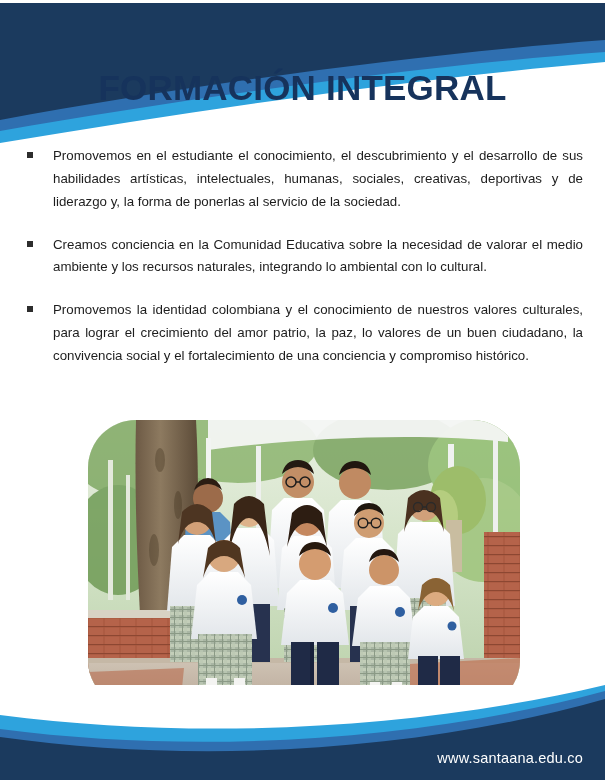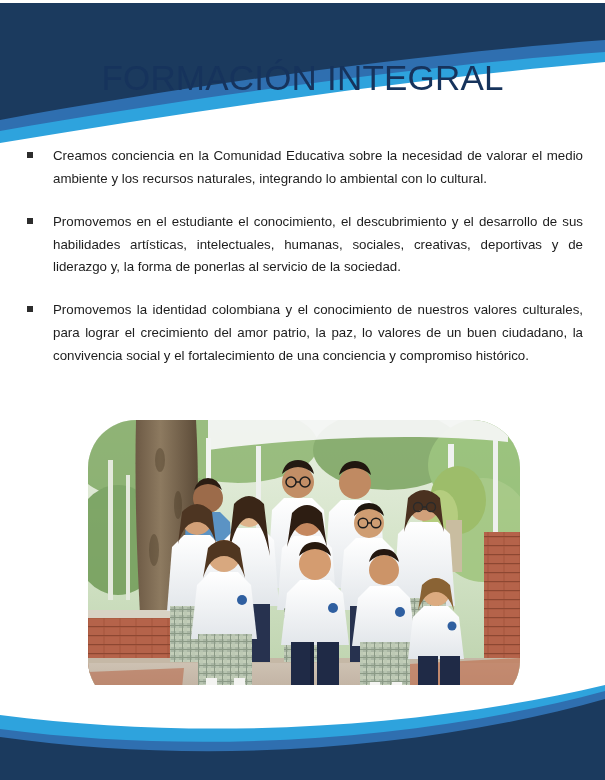--- a/index.html
+++ b/index.html
@@ -29,25 +29,25 @@
     width: 605px;
     height: 150px;
     overflow: hidden;
     pointer-events: none;
   }
   .header-wrap svg { display: block; }
 
   
   .page-title {
     position: absolute;
-    left: 0; top: 58px;
+    left: 0; top: 68px;
     width: 605px;
     text-align: center;
     font-size: 35px;
-    font-weight: normal;
+    font-weight: bold;
     letter-spacing: 0.2px;
     color: #16335c;
     font-family: "Liberation Sans", sans-serif;
   }
 
   
   .content {
     position: absolute;
     left: 27px;
     top: 145px;
@@ -131,26 +131,26 @@
       <path d="M0,3 L605,3 L605,40 C420,54 195,84 0,120 Z" fill="#1b3a5e"></path>
     </svg>
   </div>
 
   <div class="page-title">FORMACIÓN INTEGRAL</div>
 
   <div class="content">
 
     <div class="bullet-row">
       <span class="bullet-marker"></span>
-      <span class="bullet-text">Creamos conciencia en la Comunidad Educativa sobre la necesidad de valorar el medio ambiente y los recursos naturales, integrando lo ambiental con lo cultural.</span>
+      <span class="bullet-text">Promovemos en el estudiante el conocimiento, el descubrimiento y el desarrollo de sus habilidades artísticas, intelectuales, humanas, sociales, creativas, deportivas y de liderazgo y, la forma de ponerlas al servicio de la sociedad.</span>
     </div>
 
     <div class="bullet-row">
       <span class="bullet-marker"></span>
-      <span class="bullet-text">Promovemos en el estudiante el conocimiento, el descubrimiento y el desarrollo de sus habilidades artísticas, intelectuales, humanas, sociales, creativas, deportivas y de liderazgo y, la forma de ponerlas al servicio de la sociedad.</span>
+      <span class="bullet-text">Creamos conciencia en la Comunidad Educativa sobre la necesidad de valorar el medio ambiente y los recursos naturales, integrando lo ambiental con lo cultural.</span>
     </div>
 
     <div class="bullet-row">
       <span class="bullet-marker"></span>
       <span class="bullet-text">Promovemos la identidad colombiana y el conocimiento de nuestros valores culturales, para lograr el crecimiento del amor patrio, la paz, lo valores de un buen ciudadano, la convivencia social y el fortalecimiento de una conciencia y compromiso histórico.</span>
     </div>
 
   </div>
 
   <div class="photo-frame">
@@ -366,14 +366,15 @@
       <rect x="0" y="0" width="605" height="95" fill="#ffffff"></rect>
 
       <path d="M0,30 C200,56 420,44 605,0 L605,95 L0,95 Z" fill="#2ea3dd"></path>
 
       <path d="M0,44 C200,70 420,56 605,6 L605,95 L0,95 Z" fill="#2f6fb0"></path>
 
       <path d="M0,52 C200,80 420,66 605,14 L605,95 L0,95 Z" fill="#1b3a5e"></path>
     </svg>
   </div>
 
+  <div class="footer-url">www.santaana.edu.co</div>
 
 </div>
 
 </body></html>

